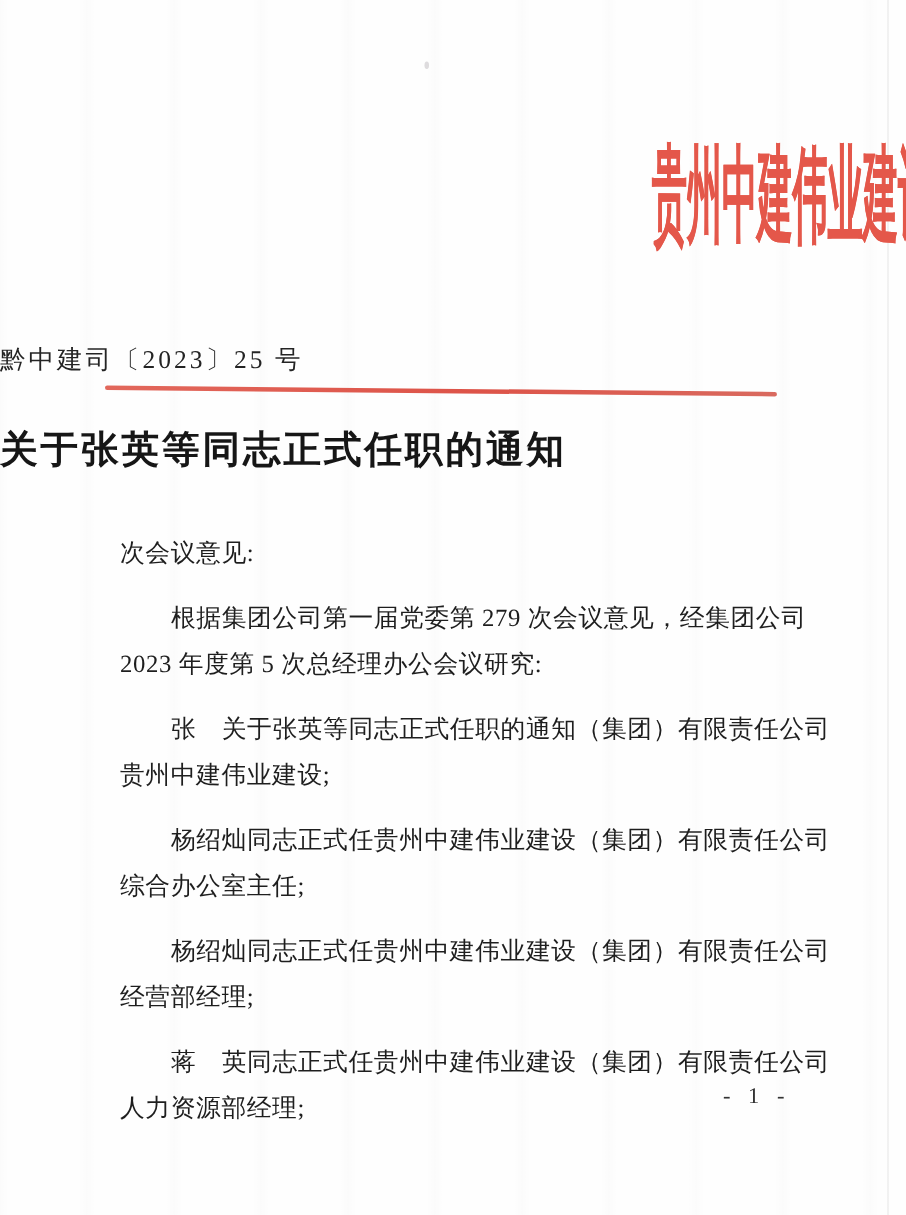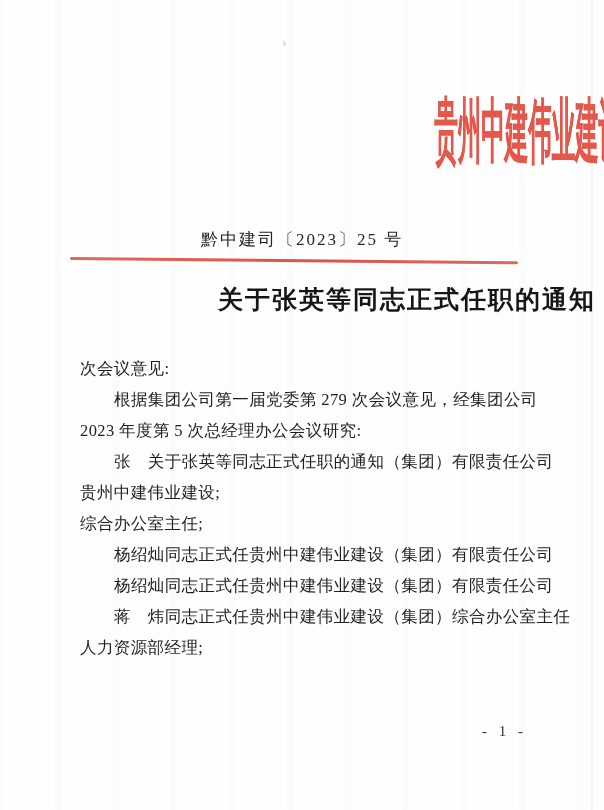--- a/index.html
+++ b/index.html
@@ -42,21 +42,20 @@
     letter-spacing: 0px;
     text-shadow: 0.5px 0 0 #e4574a;
   }
 
   
   .doc-number {
     position: absolute;
     top: 228px;
     left: 0;
     right: 0;
-    text-align: center;
     font-size: 17px;
     letter-spacing: 2px;
     color: #242424;
     font-family: "Liberation Serif", serif;
   }
 
   
   .red-rule {
     position: absolute;
     top: 257px;
@@ -68,21 +67,21 @@
     transform-origin: left center;
     border-radius: 2px;
   }
 
   
   .doc-title {
     position: absolute;
     top: 283px;
     left: 0;
     right: 8px;
-    text-align: right;
+    text-align: left;
     font-size: 25px;
     font-weight: bold;
     letter-spacing: 2px;
     color: #161616;
     font-family: "Liberation Serif", "DejaVu Serif", serif;
   }
 
   
   .doc-body {
     position: absolute;
@@ -94,20 +93,21 @@
   .body-line {
     height: 31px;
     line-height: 31px;
     font-size: 16.5px;
     letter-spacing: 0.4px;
     white-space: nowrap;
     font-family: "Liberation Serif", serif;
   }
   .body-line.indent {
     padding-left: 34px;
+    margin-top: 12px;
   }
 
   
   .page-number {
     position: absolute;
     top: 723px;
     left: 482px;
     font-size: 15px;
     letter-spacing: 4px;
     color: #333333;
@@ -141,22 +141,23 @@
   <div class="red-rule"></div>
 
   <div class="doc-title">关于张英等同志正式任职的通知</div>
 
   <div class="doc-body">
     <div class="body-line">次会议意见:</div>
     <div class="body-line indent">根据集团公司第一届党委第 279 次会议意见，经集团公司</div>
     <div class="body-line">2023 年度第 5 次总经理办公会议研究:</div>
     <div class="body-line indent">张　关于张英等同志正式任职的通知（集团）有限责任公司</div>
     <div class="body-line">贵州中建伟业建设;</div>
+    <div class="body-line indent">杨绍灿同志正式任贵州中建伟业建设（集团）有限责任公司</div>
     <div class="body-line">综合办公室主任;</div>
     <div class="body-line indent">杨绍灿同志正式任贵州中建伟业建设（集团）有限责任公司</div>
-    <div class="body-line indent">杨绍灿同志正式任贵州中建伟业建设（集团）有限责任公司</div>
-    <div class="body-line indent">蒋　炜同志正式任贵州中建伟业建设（集团）综合办公室主任</div>
+    <div class="body-line">经营部经理;</div>
+    <div class="body-line indent">蒋　英同志正式任贵州中建伟业建设（集团）有限责任公司</div>
     <div class="body-line">人力资源部经理;</div>
   </div>
 
   <div class="page-number">- 1 -</div>
 
 </div>
 
 </body></html>

